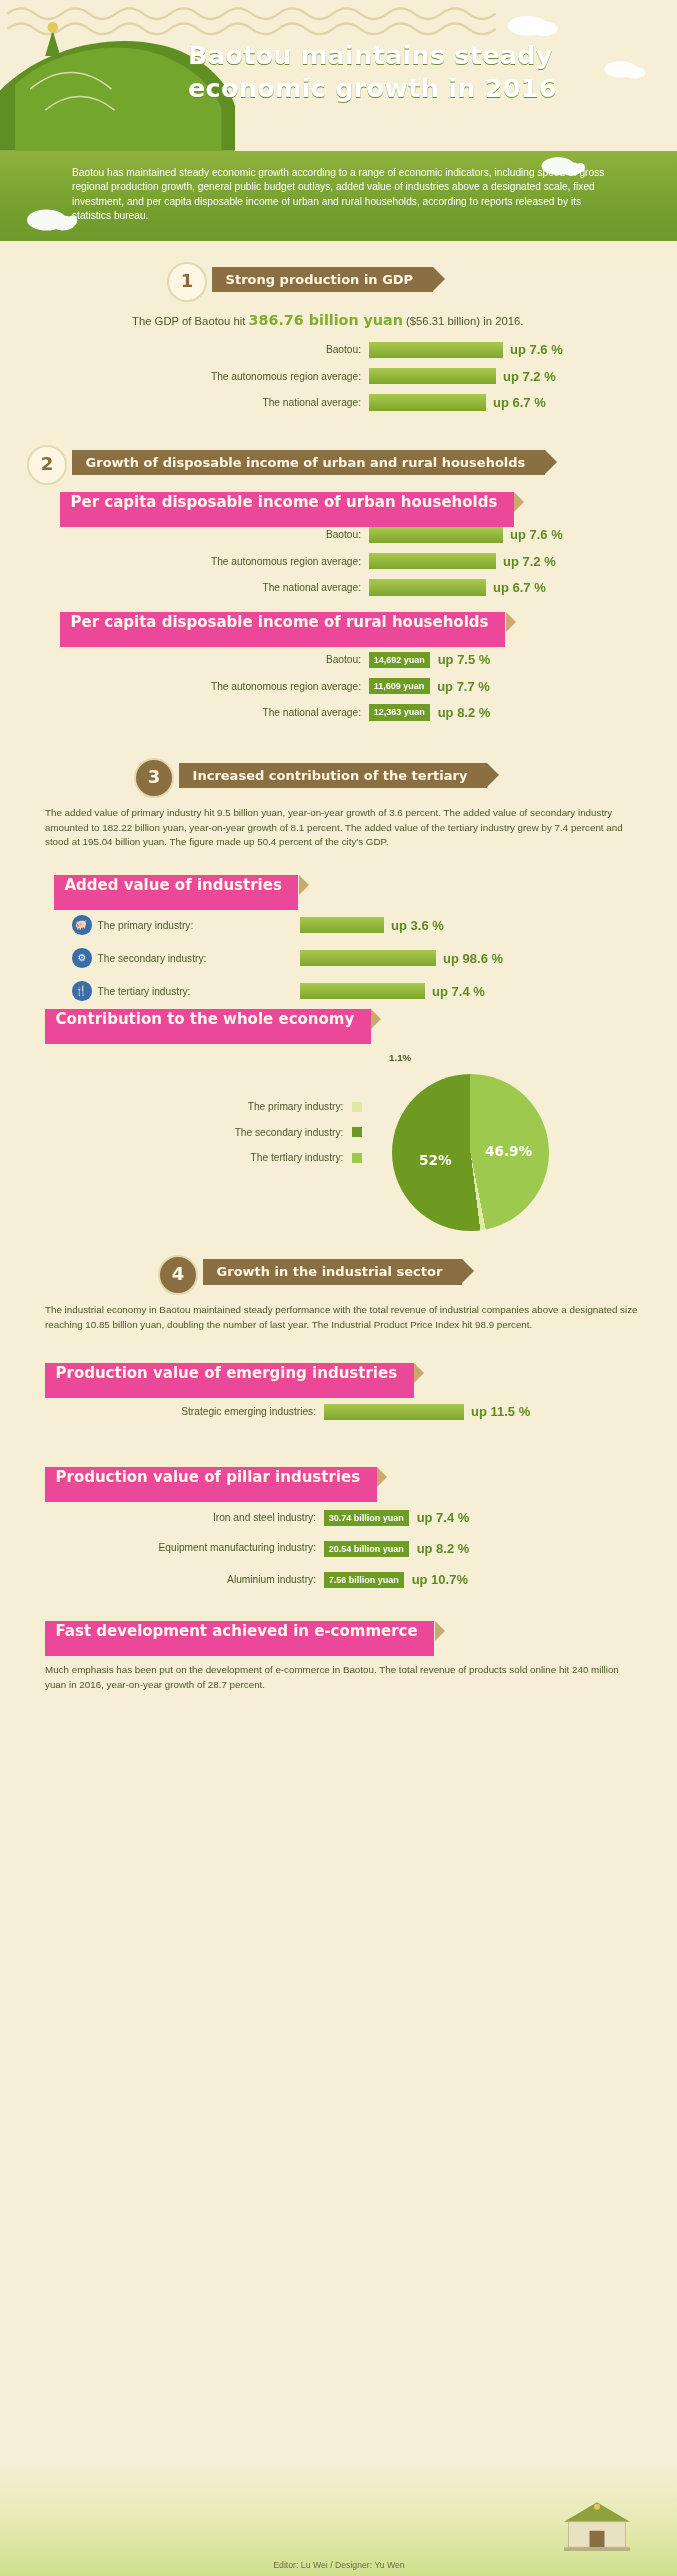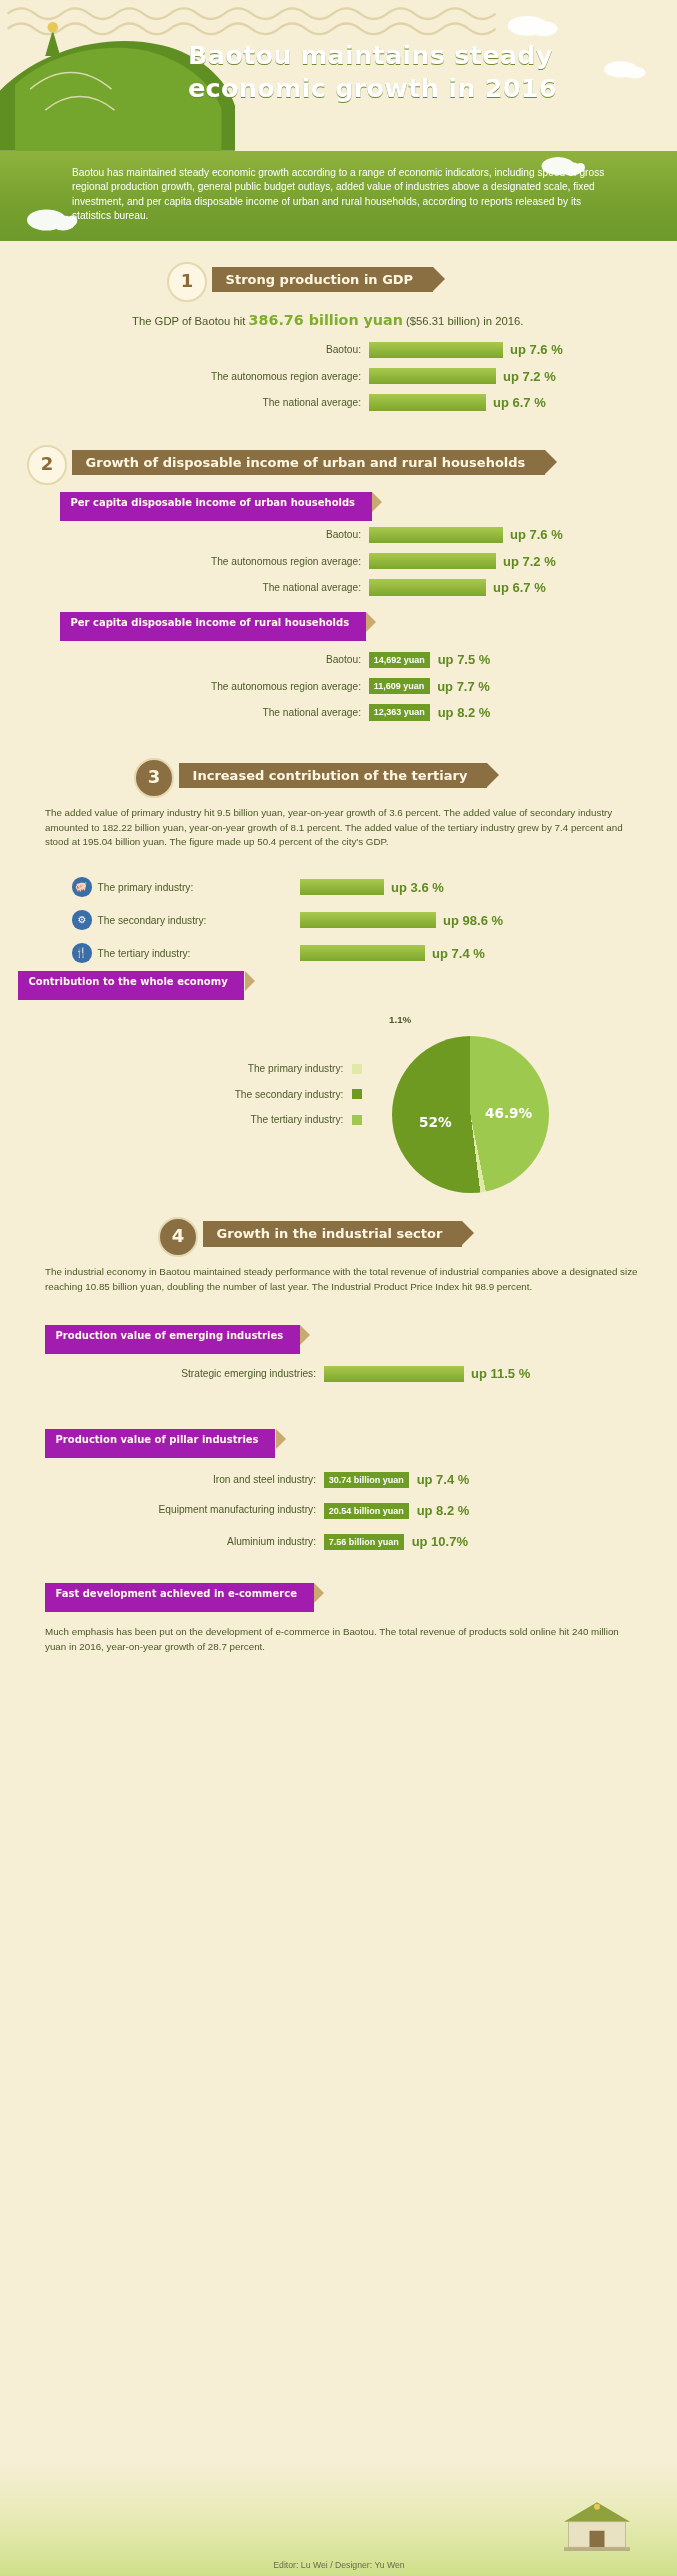--- a/index.html
+++ b/index.html
@@ -46,22 +46,22 @@
     font-family:"DejaVu Sans", sans-serif;
   }
   .ribbon:after{
     content:"";position:absolute;right:-12px;top:0;border-left:12px solid #8a6f42;
     border-top:12.8px solid transparent;border-bottom:12.8px solid transparent;
   }
   .ribbon.wide:after{border-left-color:#8a6f42;}
 
   
   .tab{
-    display:inline-block;height:29px;line-height:21px;background:#a21caf;
-    color:#fff8e8;font-size:10px;font-weight:bold;padding:0 16.6px 0 10.5px;position:relative;
+    display:inline-block;height:35px;line-height:21px;background:#ec4899;
+    color:#fff8e8;font-size:15px;font-weight:bold;padding:0 16.6px 0 10.5px;position:relative;
     font-family:"DejaVu Sans", sans-serif;
   }
   .tab:after{
     content:"";position:absolute;right:-10.5px;top:0;border-left:10.5px solid #c9a96e;
     border-top:10.5px solid transparent;border-bottom:10.5px solid transparent;
   }
 
   
   .para{font-size:9.8px;line-height:14.7px;color:#4a5a25;}
   .lead{font-size:11.3px;color:#4a5a25;}
@@ -236,20 +236,23 @@
     <div class="sec-head" style="position:absolute;left:134px;top:19.6px;width:422px;">
       <div class="badge" style="left:0;background:#8a6f42;border-color:#e3d8ae;color:#fff7e2;">3</div>
       <div class="ribbon" style="left:45px;">Increased contribution of the tertiary</div>
     </div>
   </div>
 
   <div style="position:relative;height:69px;">
     <p class="para" style="margin:0;position:absolute;left:45px;top:0;width:595px;">The added value of primary industry hit 9.5 billion yuan, year-on-year growth of 3.6 percent. The added value of secondary industry amounted to 182.22 billion yuan, year-on-year growth of 8.1 percent. The added value of the tertiary industry grew by 7.4 percent and stood at 195.04 billion yuan. The figure made up 50.4 percent of the city's GDP.</p>
   </div>
 
+  <div style="position:relative;height:38px;padding-left:54px;">
+    <span class="tab">Added value of industries</span>
+  </div>
 
   <div class="bars" style="position:relative;height:96px;padding-left:72px;">
     <div class="row" style="height:24px;margin-bottom:9px;">
       <div class="icobub">🐖</div>
       <div class="lbl" style="width:202px;text-align:left;padding-right:0;">The primary industry:</div>
       <div class="bar" style="width:84px;"></div>
       <div class="pct">up 3.6 %</div>
     </div>
     <div class="row" style="height:24px;margin-bottom:9px;">
       <div class="icobub">⚙</div>
@@ -258,21 +261,21 @@
       <div class="pct">up 98.6 %</div>
     </div>
     <div class="row" style="height:24px;">
       <div class="icobub">🍴</div>
       <div class="lbl" style="width:202px;text-align:left;padding-right:0;">The tertiary industry:</div>
       <div class="bar" style="width:125px;"></div>
       <div class="pct">up 7.4 %</div>
     </div>
   </div>
 
-  <div style="position:relative;height:38px;padding-left:18px;text-decoration:underline;">
+  <div style="position:relative;height:38px;padding-left:45px;text-decoration:underline;">
     <span class="tab">Contribution to the whole economy</span>
   </div>
 
   <div style="position:relative;height:188px;">
     <div style="position:absolute;left:136px;top:47px;width:226px;text-align:right;">
       <div style="height:25.6px;line-height:25.6px;font-size:10.2px;">
         <span>The primary industry:</span>
         <span class="legend-sq" style="background:#dfe9a8;"></span>
       </div>
       <div style="height:25.6px;line-height:25.6px;font-size:10.2px;">

